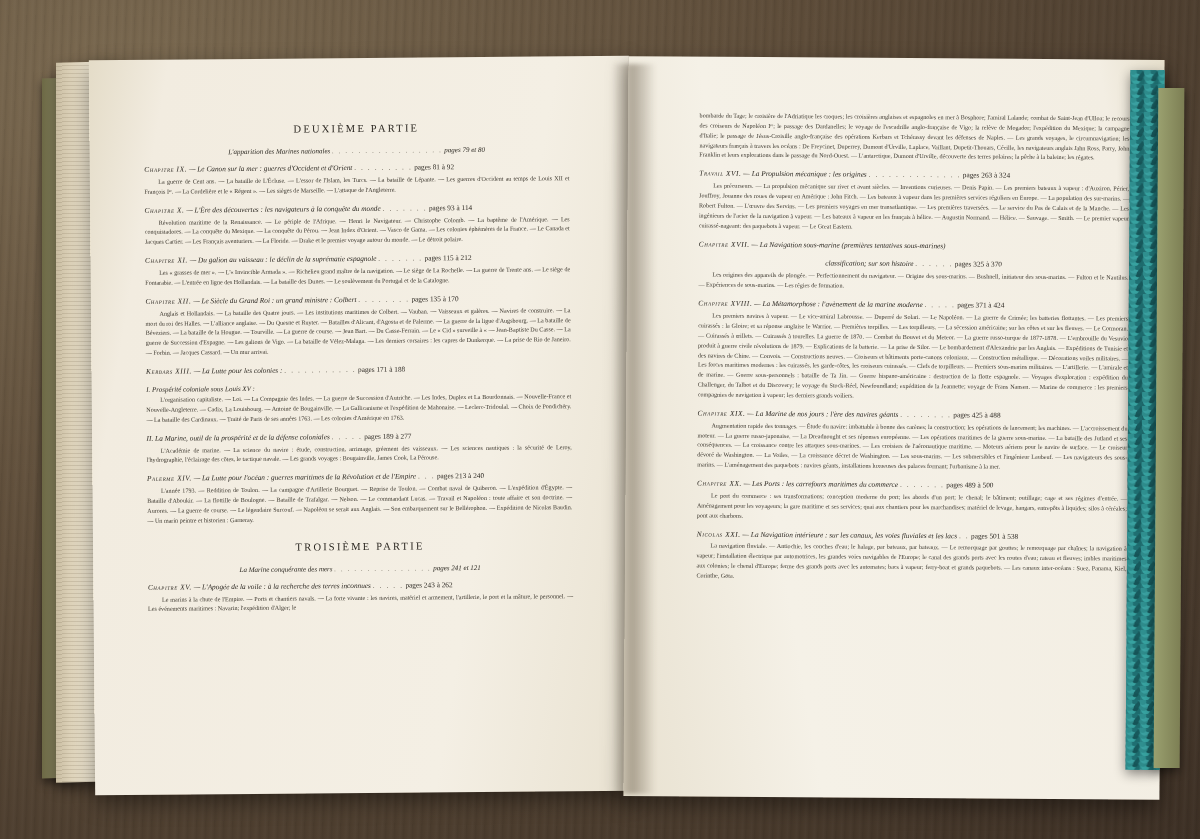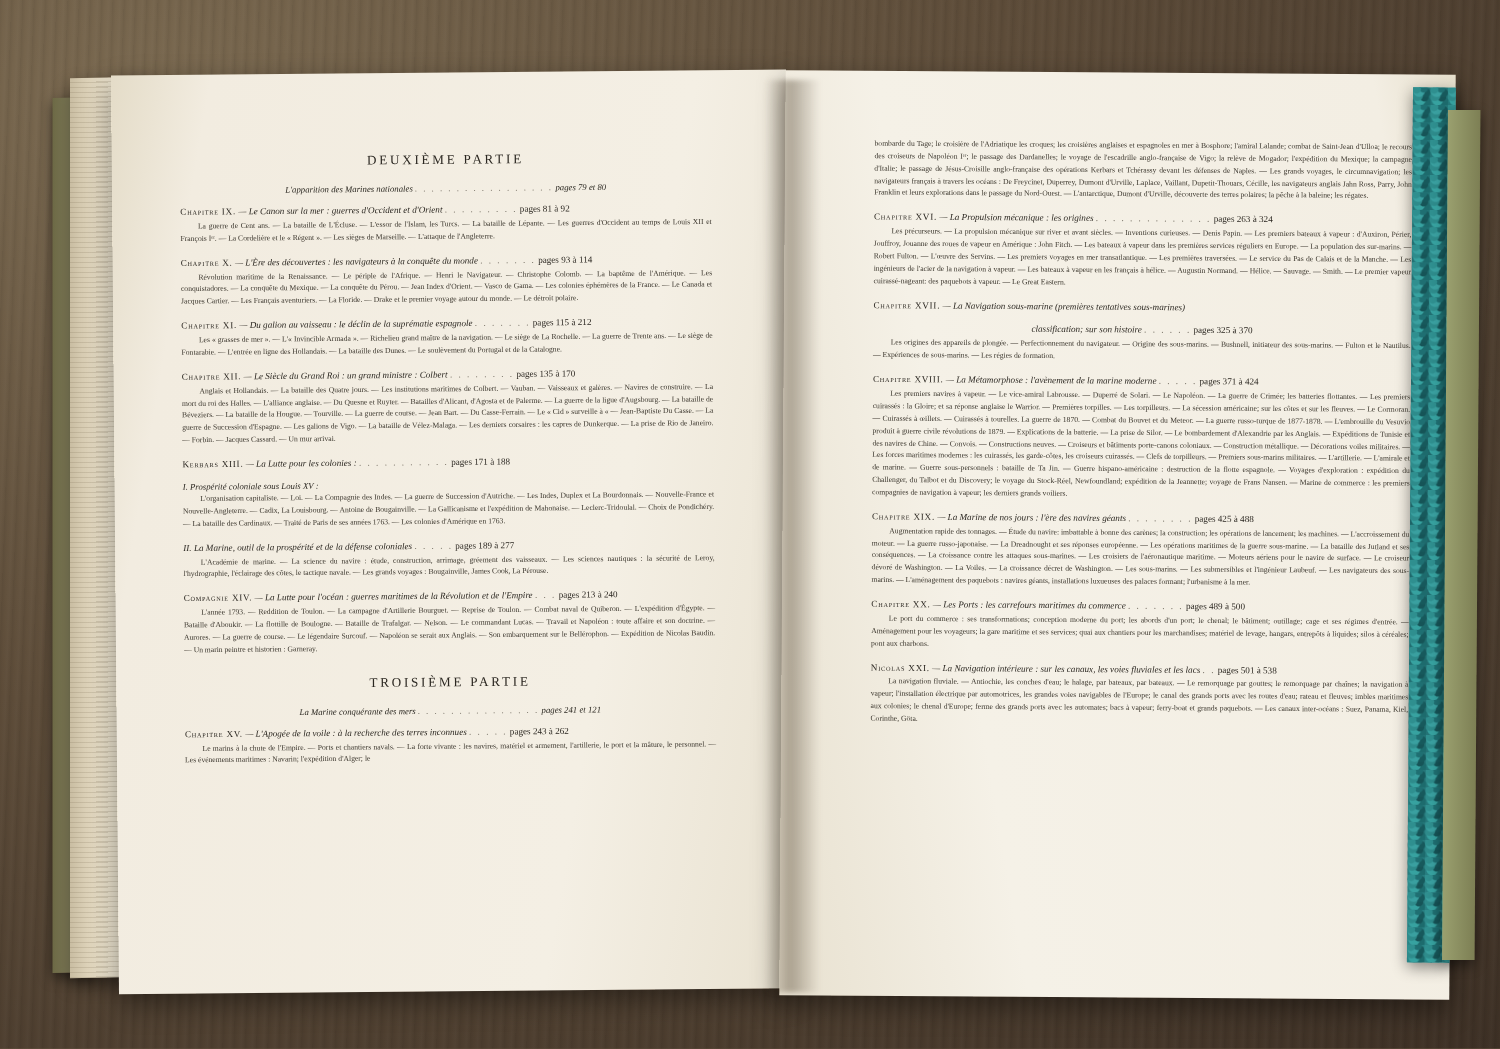--- a/index.html
+++ b/index.html
@@ -109,21 +109,21 @@
     font-size:10.5px;
     margin:0 0 13px 0;
     color:#2b2721;
   }
   .chap-head{
     font-size:7.3px;
     line-height:1.5;
     margin:8px 0 2px 0;
     color:#2b2721;
   }
-  .chap-head .cn{ font-variant:small-caps; letter-spacing:.6px; }
+  .chap-head .cn{ font-variant:small-caps; letter-spacing:.6px;font-style:italic; }
   .chap-head .ct{ font-style:italic; }
   .dots{
     letter-spacing:1.6px;
     color:#6a6458;
   }
   .pg{ white-space:nowrap; }
   .summary{
     font-size:6.1px;
     line-height:1.62;
     text-align:justify;
@@ -216,21 +216,21 @@
       <p class="summary">L'organisation capitaliste. — Loi. — La Compagnie des Indes. — La guerre de Succession d'Autriche. — Les Indes, Duplex et La Bourdonnais. — Nouvelle-France et Nouvelle-Angleterre. — Cadix, La Louisbourg. — Antoine de Bougainville. — La Gallicanisme et l'expédition de Mahonaise. — Leclerc-Tridoulal. — Choix de Pondichéry. — La bataille des Cardinaux. — Traité de Paris de ses années 1763. — Les colonies d'Amérique en 1763.</p>
 
       <div class="chap-head">
         <span class="ct">II. La Marine, outil de la prospérité et de la défense coloniales</span>
         <span class="dots">. . . . .</span>
         <span class="pg">pages 189 à 277</span>
       </div>
       <p class="summary">L'Académie de marine. — La science du navire : étude, construction, arrimage, gréement des vaisseaux. — Les sciences nautiques : la sécurité de Leroy, l'hydrographie, l'éclairage des côtes, le tactique navale. — Les grands voyages : Bougainville, James Cook, La Pérouse.</p>
 
       <div class="chap-head">
-        <span class="cn">Compagnie XIV.</span>
+        <span class="cn">Palerme XIV.</span>
         <span class="ct">— La Lutte pour l'océan : guerres maritimes de la Révolution et de l'Empire</span>
         <span class="dots">. . .</span>
         <span class="pg">pages 213 à 240</span>
       </div>
       <p class="summary">L'année 1793. — Reddition de Toulon. — La campagne d'Artillerie Bourguet. — Reprise de Toulon. — Combat naval de Quiberon. — L'expédition d'Égypte. — Bataille d'Aboukir. — La flottille de Boulogne. — Bataille de Trafalgar. — Nelson. — Le commandant Lucas. — Travail et Napoléon : toute affaire et son doctrine. — Aurores. — La guerre de course. — Le légendaire Surcouf. — Napoléon se serait aux Anglais. — Son embarquement sur le Bellérophon. — Expédition de Nicolas Baudin. — Un marin peintre et historien : Garneray.</p>
 
       <div class="part-title" style="margin-top:16px">TROISIÈME PARTIE</div>
 
       <div class="center-sm">
         <span>La Marine conquérante des mers</span>
@@ -245,21 +245,21 @@
         <span class="pg">pages 243 à 262</span>
       </div>
       <p class="summary">Le marins à la chute de l'Empire. — Ports et chantiers navals. — La forte vivante : les navires, matériel et armement, l'artillerie, le port et la mâture, le personnel. — Les événements maritimes : Navarin; l'expédition d'Alger; le</p>
     </div>
 
     <div class="col col-right" style="transform:rotate(0.4deg);">
 
       <p class="topblock">bombarde du Tage; le croisière de l'Adriatique les croques; les croisières anglaises et espagnoles en mer à Bosphore; l'amiral Lalande; combat de Saint-Jean d'Ulloa; le recours des croiseurs de Napoléon Iᵉʳ; le passage des Dardanelles; le voyage de l'escadrille anglo-française de Vigo; la relève de Mogador; l'expédition du Mexique; la campagne d'Italie; le passage de Jésus-Croisille anglo-française des opérations Kerbars et Tchérassy devant les défenses de Naples. — Les grands voyages, le circumnavigation; les navigateurs français à travers les océans : De Freycinet, Duperrey, Dumont d'Urville, Laplace, Vaillant, Dupetit-Thouars, Cécille, les navigateurs anglais Jahn Ross, Parry, John Franklin et leurs explorations dans le passage du Nord-Ouest. — L'antarctique, Dumont d'Urville, découverte des terres polaires; la pêche à la baleine; les régates.</p>
 
       <div class="chap-head">
-        <span class="cn">Chapitre XVI.</span>
+        <span class="cn">Travail XVI.</span>
         <span class="ct">— La Propulsion mécanique : les origines</span>
         <span class="dots">. . . . . . . . . . . . . .</span>
         <span class="pg">pages 263 à 324</span>
       </div>
       <p class="summary">Les précurseurs. — La propulsion mécanique sur river et avant siècles. — Inventions curieuses. — Denis Papin. — Les premiers bateaux à vapeur : d'Auxiron, Périer, Jouffroy, Jouanne des roues de vapeur en Amérique : John Fitch. — Les bateaux à vapeur dans les premières services réguliers en Europe. — La population des sur-marins. — Robert Fulton. — L'œuvre des Servins. — Les premiers voyages en mer transatlantique. — Les premières traversées. — Le service du Pas de Calais et de la Manche. — Les ingénieurs de l'acier de la navigation à vapeur. — Les bateaux à vapeur en les français à hélice. — Augustin Normand. — Hélice. — Sauvage. — Smith. — Le premier vapeur cuirassé-nageant: des paquebots à vapeur. — Le Great Eastern.</p>
 
       <div class="chap-head">
         <span class="cn">Chapitre XVII.</span>
         <span class="ct">— La Navigation sous-marine (premières tentatives sous-marines)</span>
       </div>

